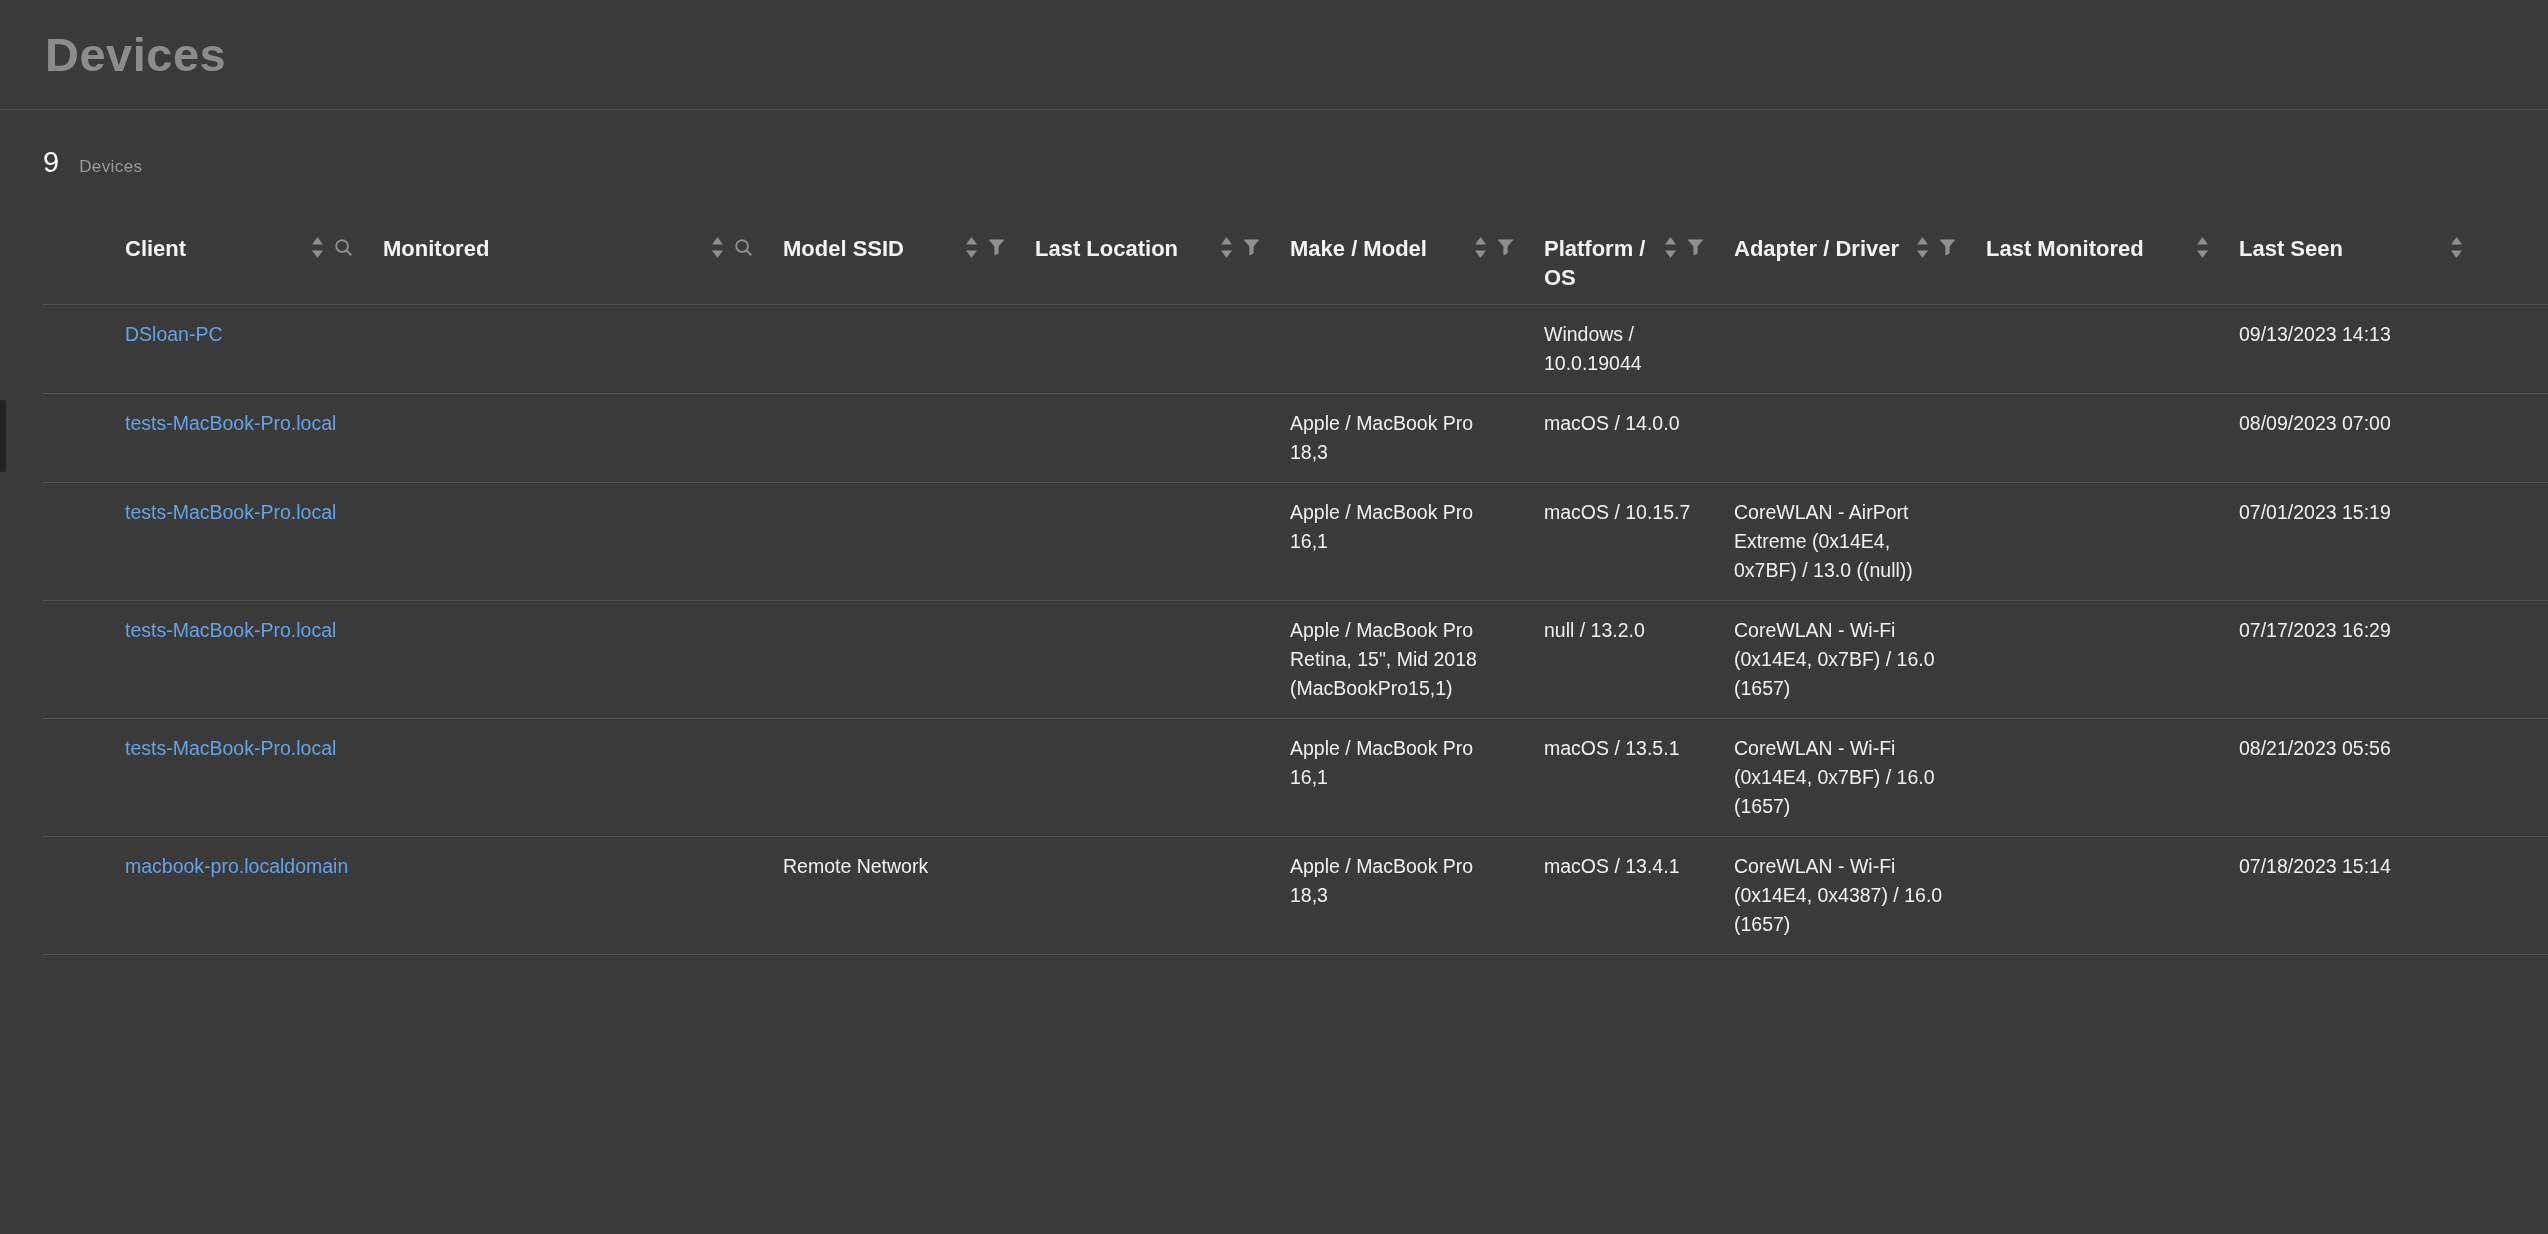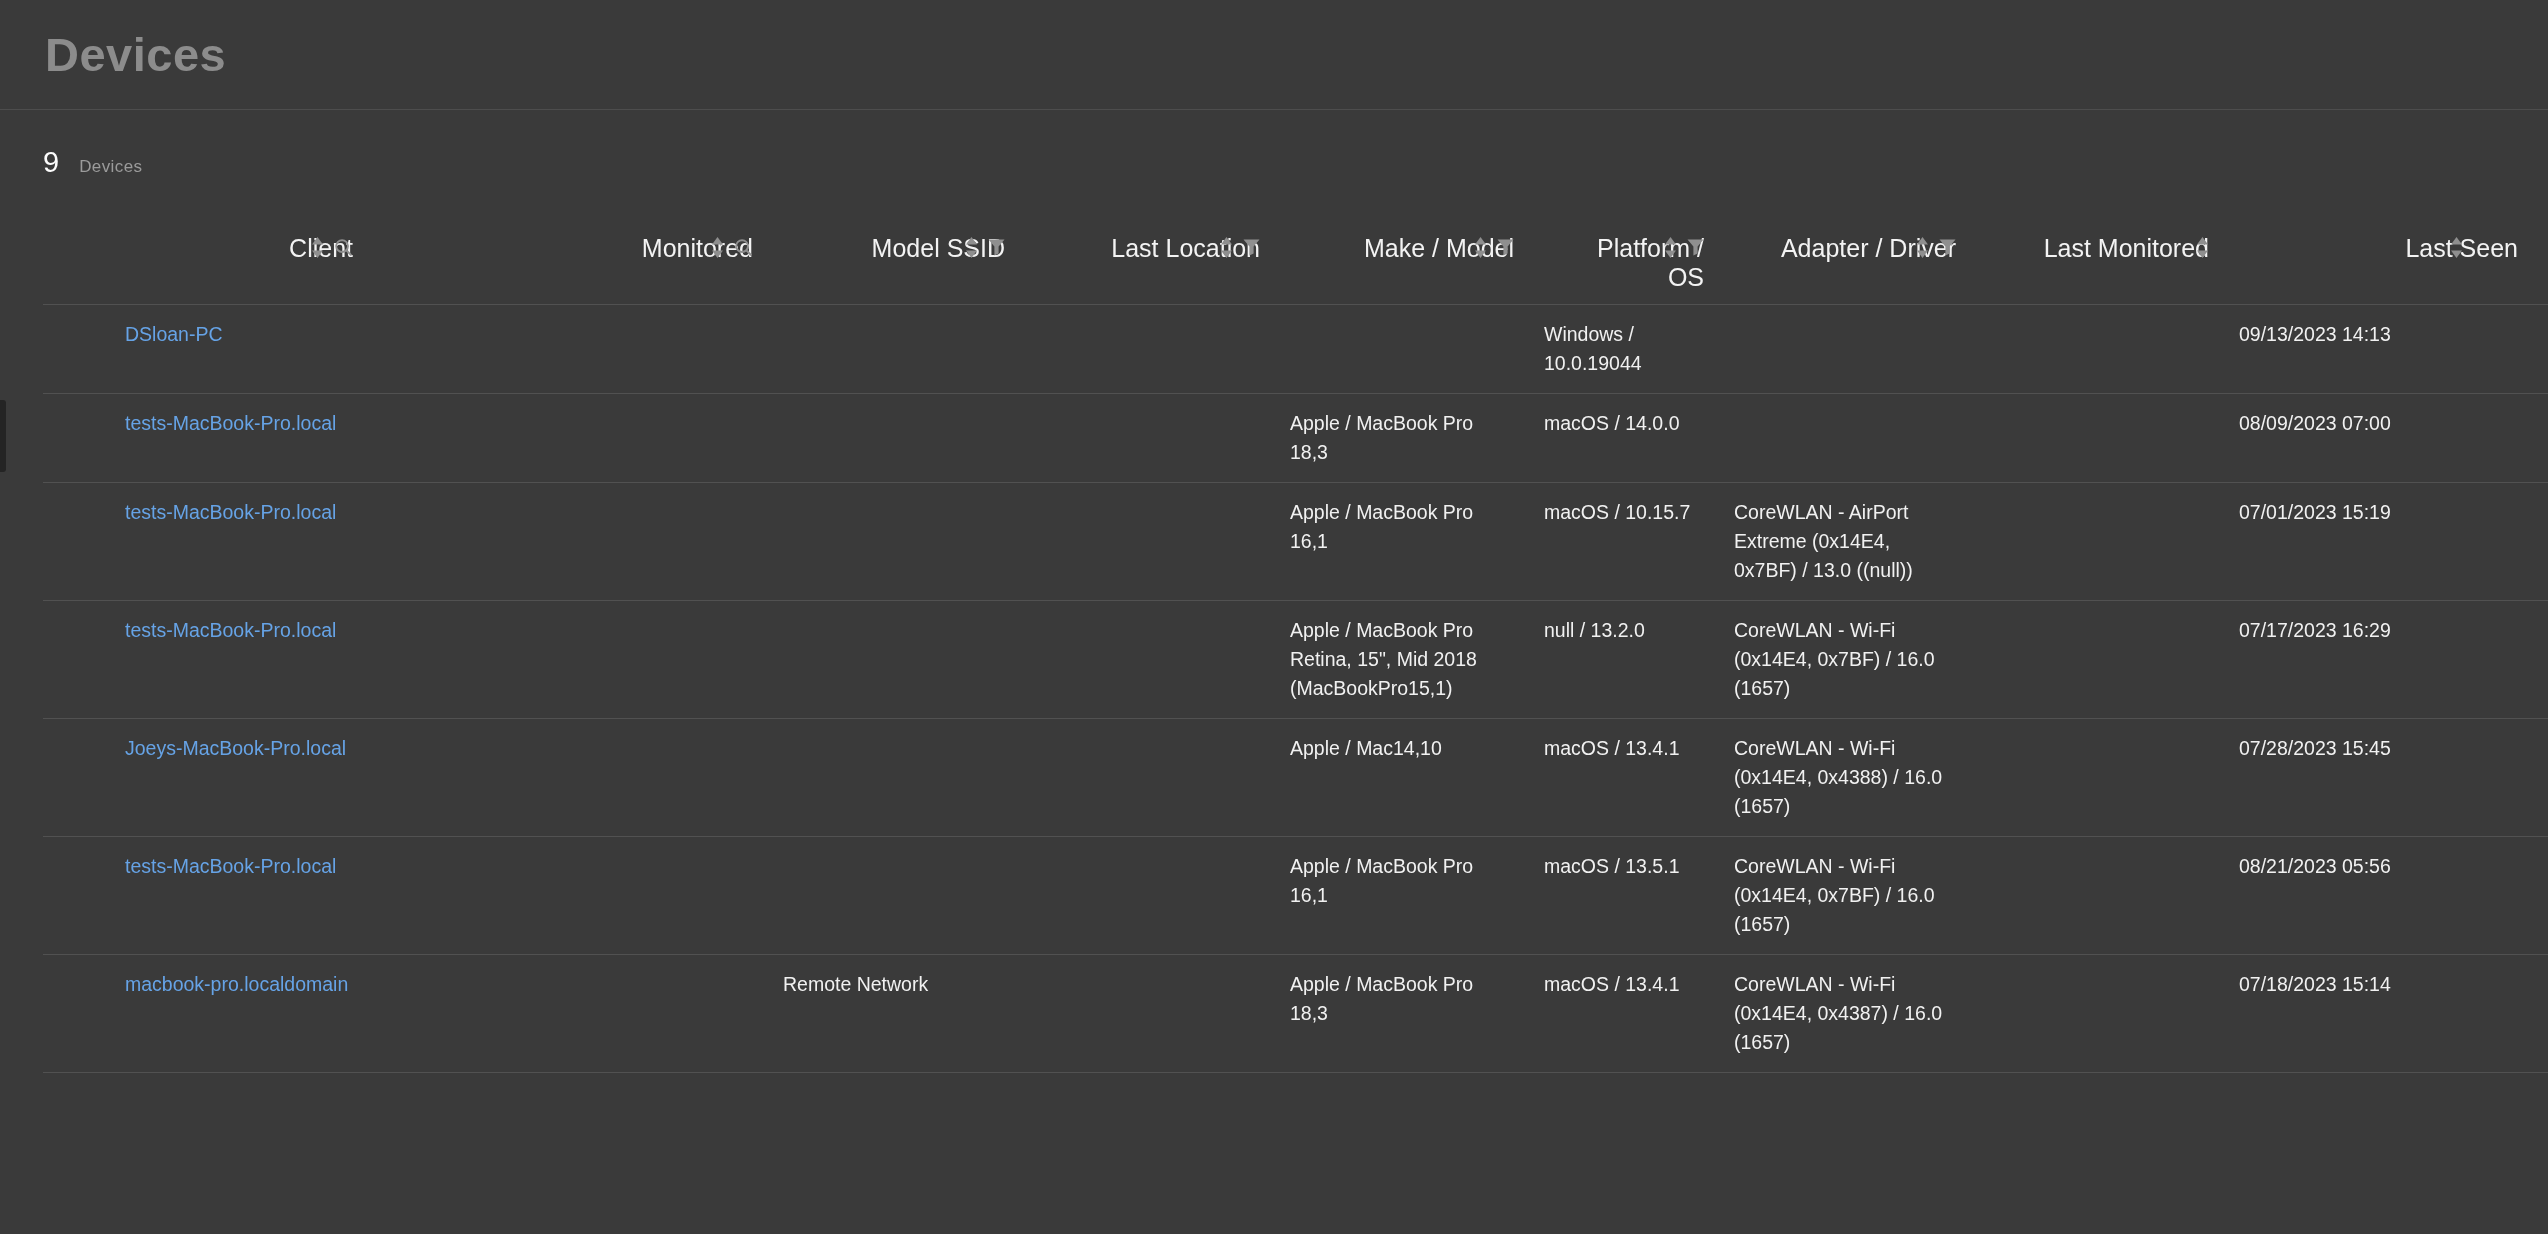--- a/index.html
+++ b/index.html
@@ -39,22 +39,22 @@
   .summary .count-label{font-size:17px;color:var(--muted);margin-left:20px;letter-spacing:.4px;}
   
   table.devices{
     margin:28px 0 0 43px;
     width:2505px;
     table-layout:fixed;
     border-collapse:collapse;
   }
   thead th{
     position:relative;
-    text-align:right;vertical-align:top;
-    font-size:25px;font-weight:400;color:#f3f3f3;
+    text-align:left;vertical-align:top;
+    font-size:22px;font-weight:700;color:#f3f3f3;
     line-height:29px;
     padding:24px 30px 12px 0;
     border-bottom:1px solid var(--row_border);
     cursor:pointer;
   }
   thead th .th-label{white-space:pre-line;display:inline-block;}
   .th-icons{
     position:absolute;top:27px;right:30px;
     display:flex;align-items:center;gap:10px;
   }
@@ -303,31 +303,20 @@
     <td></td>
     <td></td>
     <td></td>
     <td>Apple / MacBook Pro Retina, 15", Mid 2018 (MacBookPro15,1)</td>
     <td>null / 13.2.0</td>
     <td class="c-adapter">CoreWLAN - Wi-Fi (0x14E4, 0x7BF) / 16.0 (1657)</td>
     <td></td>
     <td>07/17/2023 16:29</td>
   </tr>
 
-  <tr>
-    <td class="c-client"><a href="#" class="client-link">Joeys-MacBook-Pro.local</a></td>
-    <td></td>
-    <td></td>
-    <td></td>
-    <td>Apple / Mac14,10</td>
-    <td>macOS / 13.4.1</td>
-    <td class="c-adapter">CoreWLAN - Wi-Fi (0x14E4, 0x4388) / 16.0 (1657)</td>
-    <td></td>
-    <td>07/28/2023 15:45</td>
-  </tr>
 
   <tr>
     <td class="c-client"><a href="#" class="client-link">tests-MacBook-Pro.local</a></td>
     <td></td>
     <td></td>
     <td></td>
     <td>Apple / MacBook Pro 16,1</td>
     <td>macOS / 13.5.1</td>
     <td class="c-adapter">CoreWLAN - Wi-Fi (0x14E4, 0x7BF) / 16.0 (1657)</td>
     <td></td>

